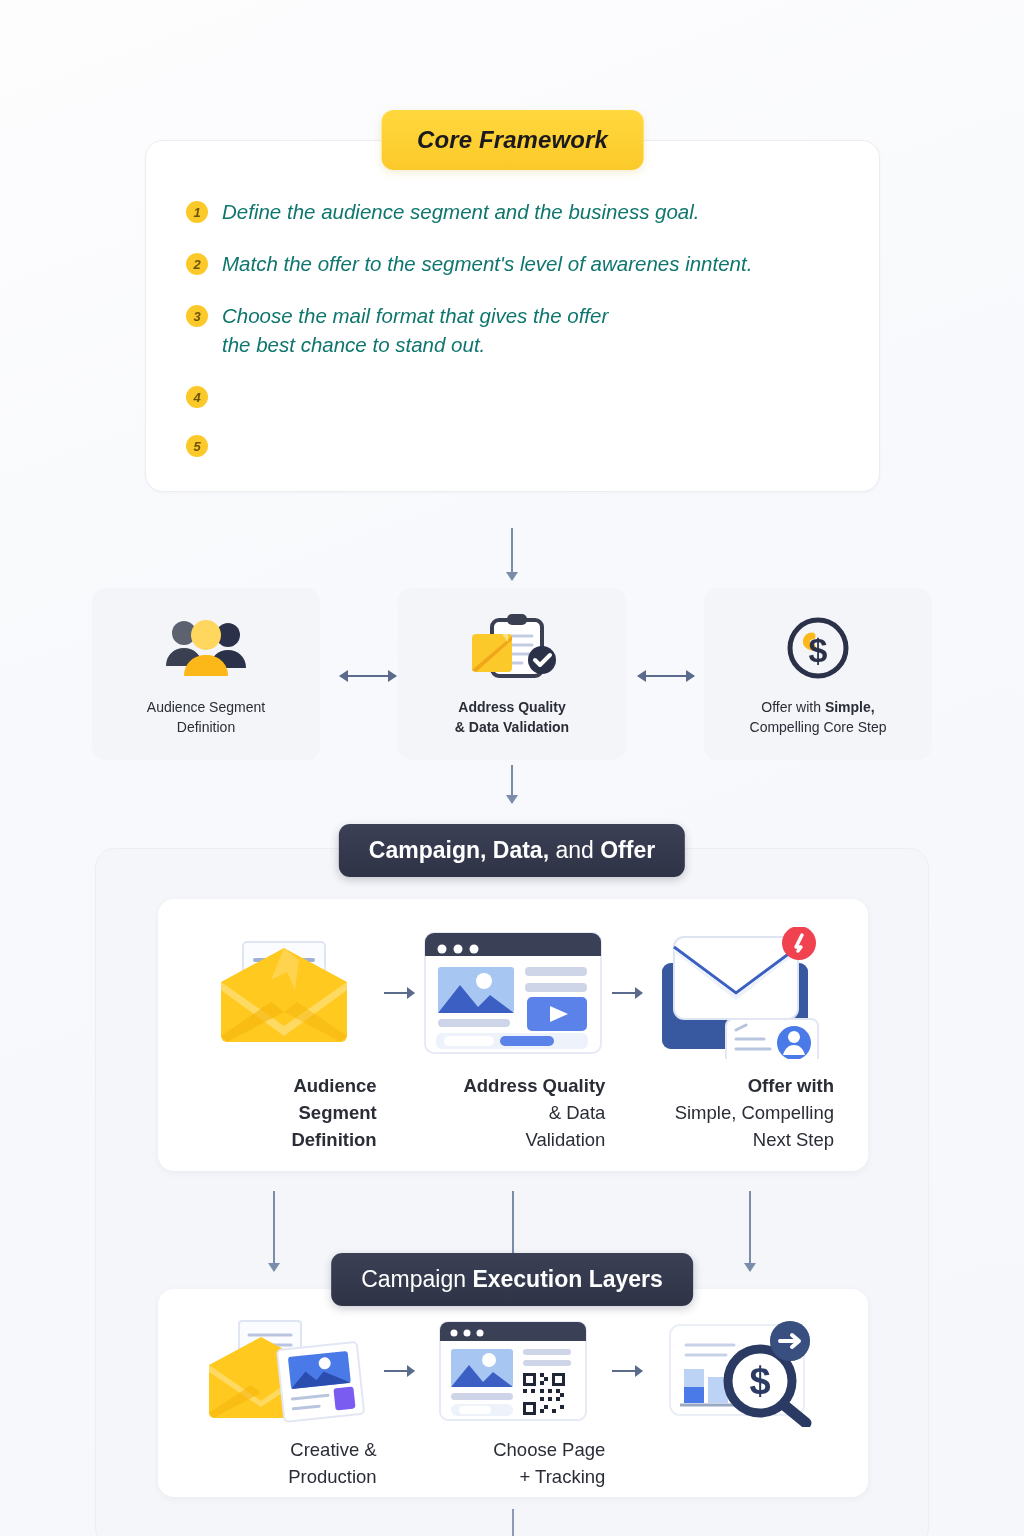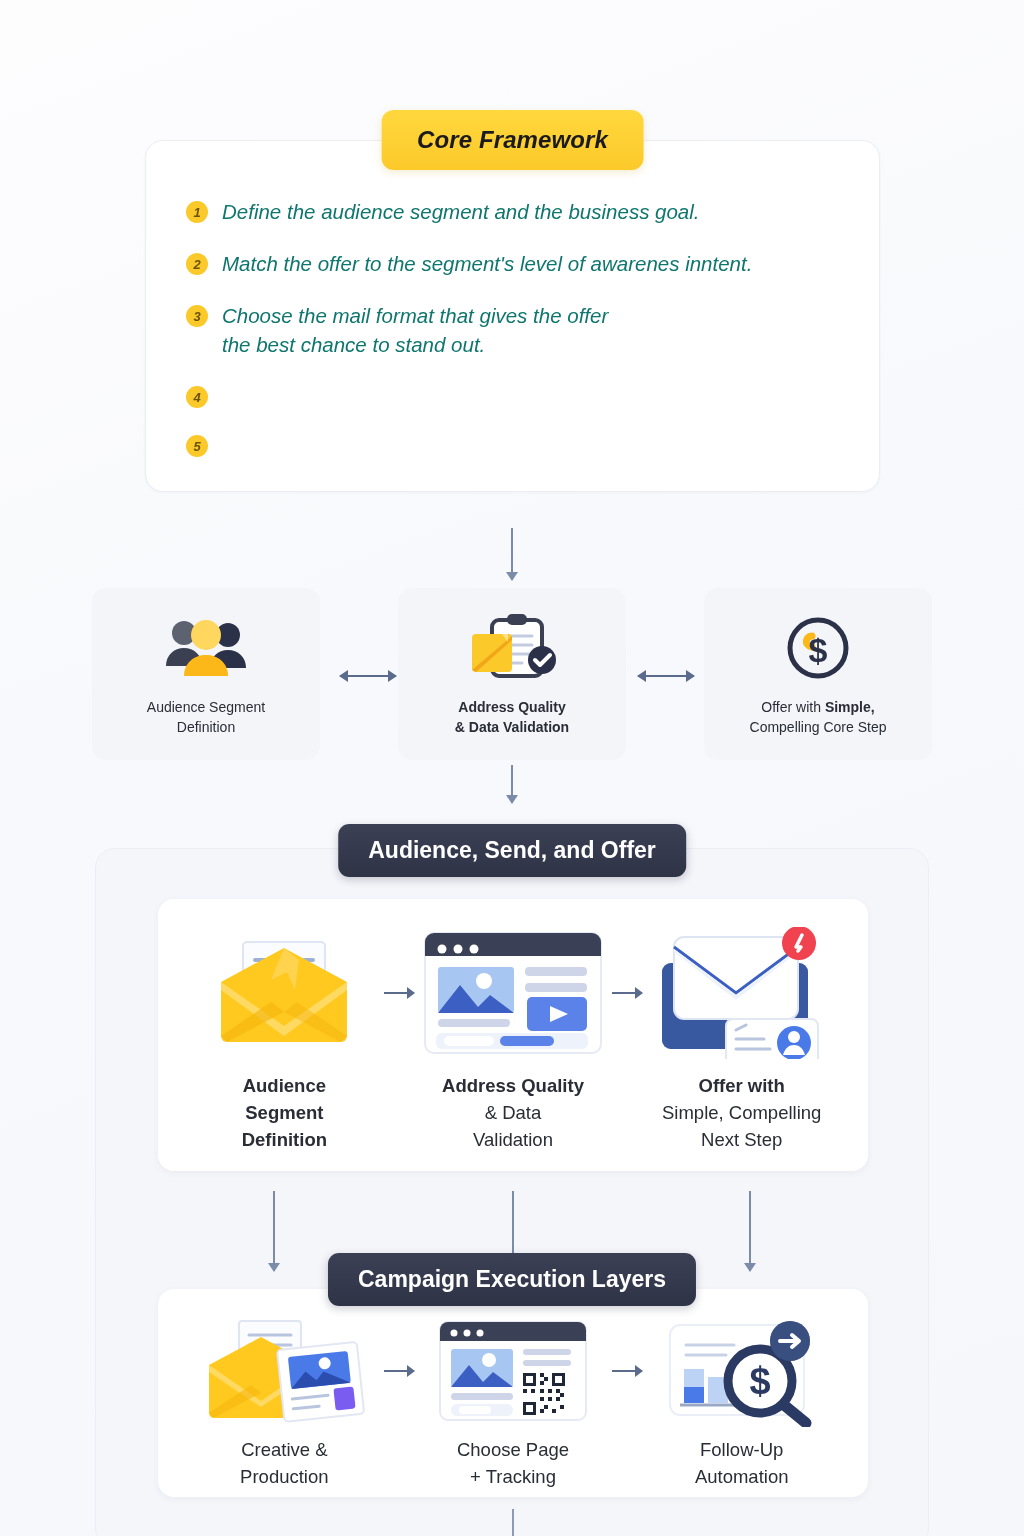--- a/index.html
+++ b/index.html
@@ -143,39 +143,39 @@
     background: linear-gradient(180deg, #3b4055 0%, #2e3346 100%);
     color: #ffffff;
     font-size: 23px;
     padding: 13px 30px;
     border-radius: 11px;
     white-space: nowrap;
     box-shadow: 0 3px 9px rgba(30,35,60,.22);
     z-index: 5;
   }
   .band b { font-weight: bold; }
-  .band .reg { font-weight: bold; }
+  .band .reg { font-weight: normal; }
 
   .inner-card {
     position: absolute;
     background: #ffffff;
     border-radius: 16px;
     box-shadow: 0 2px 7px rgba(40,50,90,.055);
   }
 
   .flow {
     display: flex;
     align-items: flex-start;
     justify-content: space-between;
     height: 100%;
     padding: 30px 34px;
   }
   .flow-col {
     width: 195px;
-    text-align: center;
+    text-align: right;
   }
   .flow-icon {
     height: 128px;
     display: flex;
     align-items: center;
     justify-content: center;
     margin-bottom: 16px;
   }
   .flow-icon.short { height: 104px; margin-bottom: 14px; }
   .flow-label {
@@ -293,21 +293,21 @@
 </div>
 
 <div class="dbl-arrow" style="left:340px; top:675px;"></div>
 <div class="dbl-arrow" style="left:638px; top:675px;"></div>
 
 <div class="v-arrow" style="left:511px; top:765px; height:38px;"></div>
 
 <div class="lower-panel">
 
   <div class="band" style="top:-25px;">
-    <b>Audience, Send,</b><span class="reg"> and </span><b>Offer</b>
+    <b>Campaign, Data,</b><span class="reg"> and </span><b>Offer</b>
   </div>
 
   <div class="inner-card" style="left:62px; top:50px; width:710px; height:272px;">
     <div class="flow">
 
       <div class="flow-col">
         <div class="flow-icon">
           <svg width="150" height="118" viewBox="0 0 150 118">
             <rect x="34" y="8" width="82" height="62" rx="4" fill="#fbfcff" stroke="#dfe5f2" stroke-width="2"></rect>
             <g stroke="#9fb0d8" stroke-width="4" stroke-linecap="round">
@@ -499,21 +499,19 @@
             <rect x="96" y="48" width="20" height="40" fill="#2f5fd0"></rect>
             <line x1="20" y1="90" x2="124" y2="90" stroke="#9aa8c6" stroke-width="3"></line>
             <circle cx="100" cy="66" r="32" fill="#ffffff" stroke="#2b3a63" stroke-width="9"></circle>
             <text x="100" y="79" font-family="Liberation Sans, sans-serif" font-size="38" font-weight="bold" fill="#2b3a63" text-anchor="middle">$</text>
             <line x1="124" y1="90" x2="146" y2="108" stroke="#2b3a63" stroke-width="11" stroke-linecap="round"></line>
             <circle cx="130" cy="26" r="20" fill="#2b3a63"></circle>
             <circle cx="130" cy="26" r="20" fill="#46639e" opacity=".5"></circle>
             <path d="M120 26h18m-6-6 7 6-7 6" stroke="#ffffff" stroke-width="4" fill="none" stroke-linecap="round" stroke-linejoin="round"></path>
           </svg>
         </div>
-        <div class="flow-label">Follow-Up
-Automation</div>
       </div>
 
     </div>
   </div>
 
   <div class="v-arrow" style="left:416px; top:660px; height:60px; background:#8b9ab8;"></div>
 </div>
 
 </body></html>

